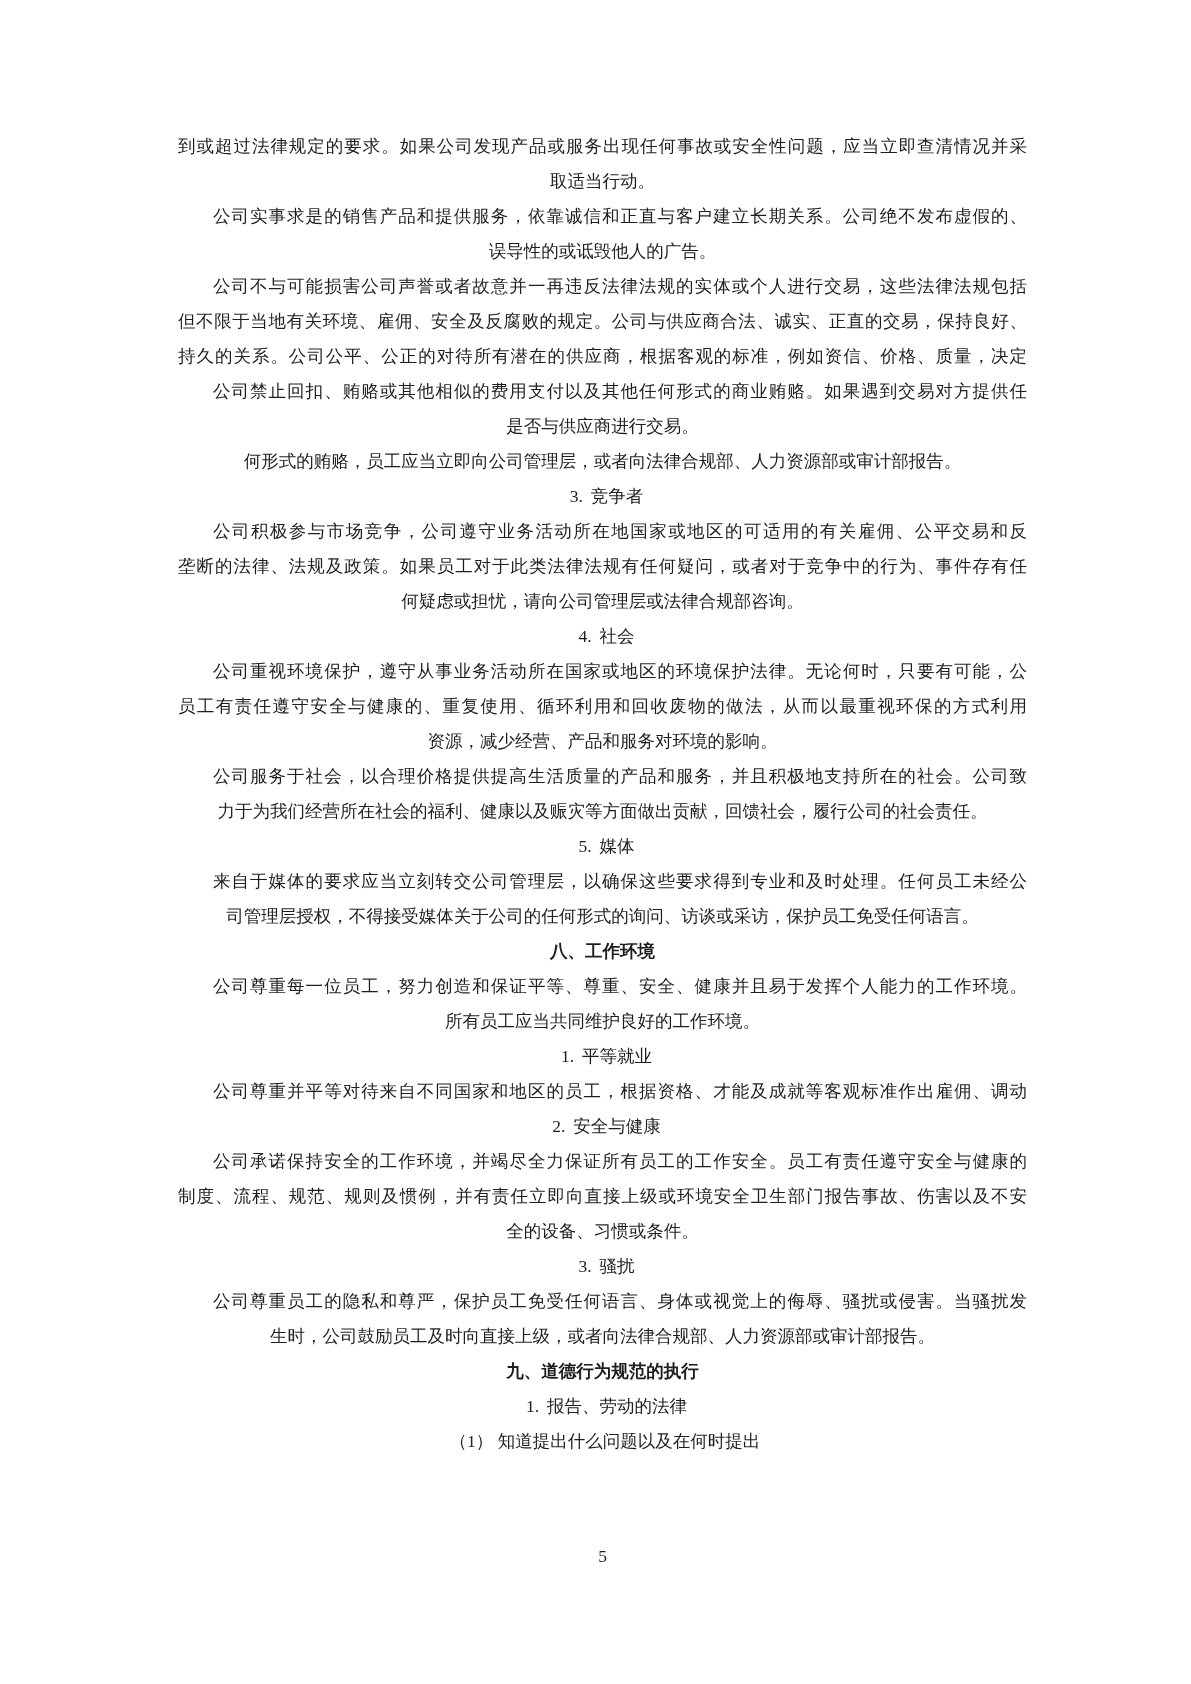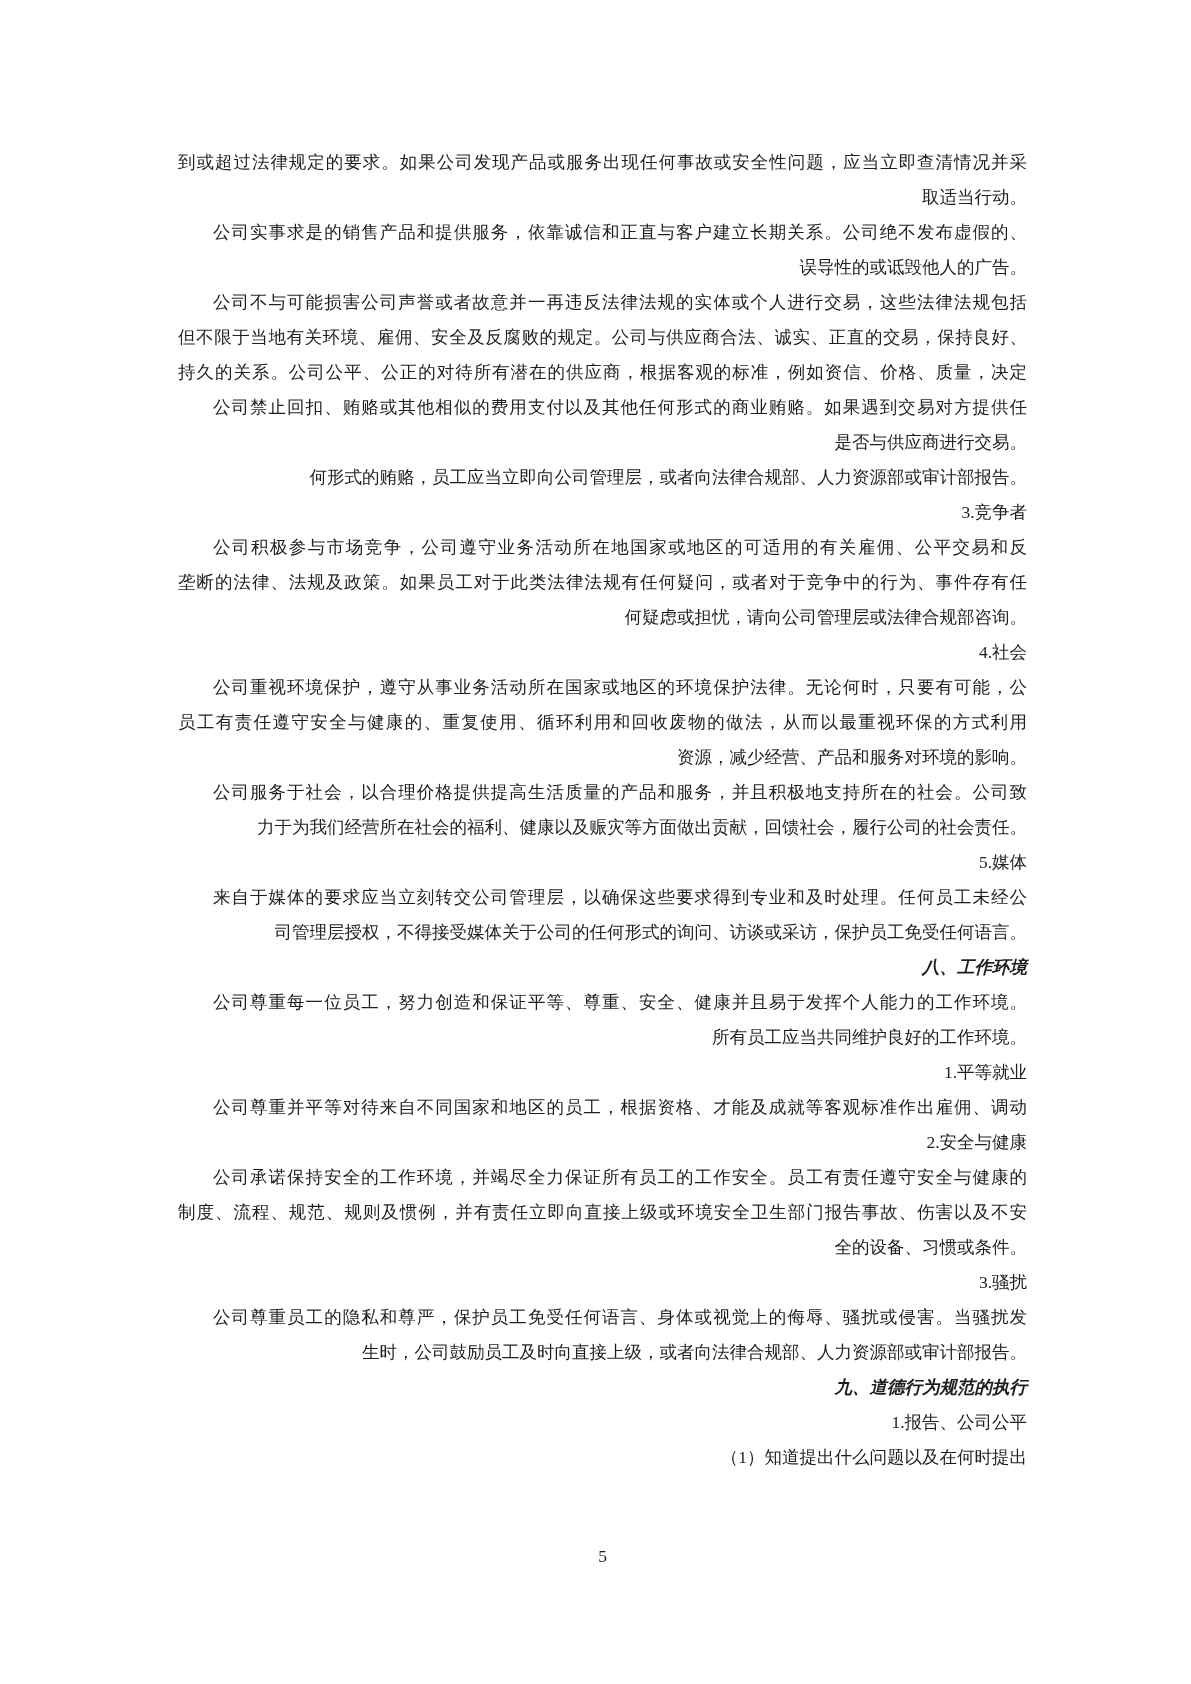--- a/index.html
+++ b/index.html
@@ -6,28 +6,28 @@
   .page {
     position:relative;
     width:1191px; height:1684px;
     background:#ffffff;
     font-family:"Liberation Serif","DejaVu Serif",serif;
     color:#1e1e1e;
     overflow:hidden;
   }
   .textblock {
     position:absolute;
-    left:178px; top:145px;
+    left:178px; top:129px;
     width:849px;
     font-size:17.5px;
   }
-  .ln { height:35px; line-height:35px; white-space:nowrap; text-align:right; }
+  .ln { height:35px; line-height:35px; white-space:nowrap; text-align:center; }
   .j  { white-space:normal; text-align:justify; text-align-last:justify; }
   .ind { text-indent:35px; }
-  .head { font-weight:bold;font-style:italic; }
+  .head { font-weight:bold; }
   .mk  { display:inline-block; width:29px; }
   .mk2 { display:inline-block; width:53px; }
   .pageno {
     position:absolute;
     left:178px; top:1539px; width:849px;
     text-align:center;
     font-size:17.5px; line-height:35px;
   }
 </style>
 </head>
@@ -64,18 +64,18 @@
     <div class="ln"><span class="mk">1.</span><span>平等就业</span></div>
     <div class="ln j ind">公司尊重并平等对待来自不同国家和地区的员工，根据资格、才能及成就等客观标准作出雇佣、调动</div>
     <div class="ln"><span class="mk">2.</span><span>安全与健康</span></div>
     <div class="ln j ind">公司承诺保持安全的工作环境，并竭尽全力保证所有员工的工作安全。员工有责任遵守安全与健康的</div>
     <div class="ln j">制度、流程、规范、规则及惯例，并有责任立即向直接上级或环境安全卫生部门报告事故、伤害以及不安</div>
     <div class="ln">全的设备、习惯或条件。</div>
     <div class="ln"><span class="mk">3.</span><span>骚扰</span></div>
     <div class="ln j ind">公司尊重员工的隐私和尊严，保护员工免受任何语言、身体或视觉上的侮辱、骚扰或侵害。当骚扰发</div>
     <div class="ln">生时，公司鼓励员工及时向直接上级，或者向法律合规部、人力资源部或审计部报告。</div>
     <div class="ln head">九、道德行为规范的执行</div>
-    <div class="ln"><span class="mk">1.</span><span>报告、公司公平</span></div>
+    <div class="ln"><span class="mk">1.</span><span>报告、劳动的法律</span></div>
     <div class="ln"><span class="mk2">（1）</span><span>知道提出什么问题以及在何时提出</span></div>
   </div>
 
   <div class="pageno">5</div>
 </div>
 
 </body></html>

